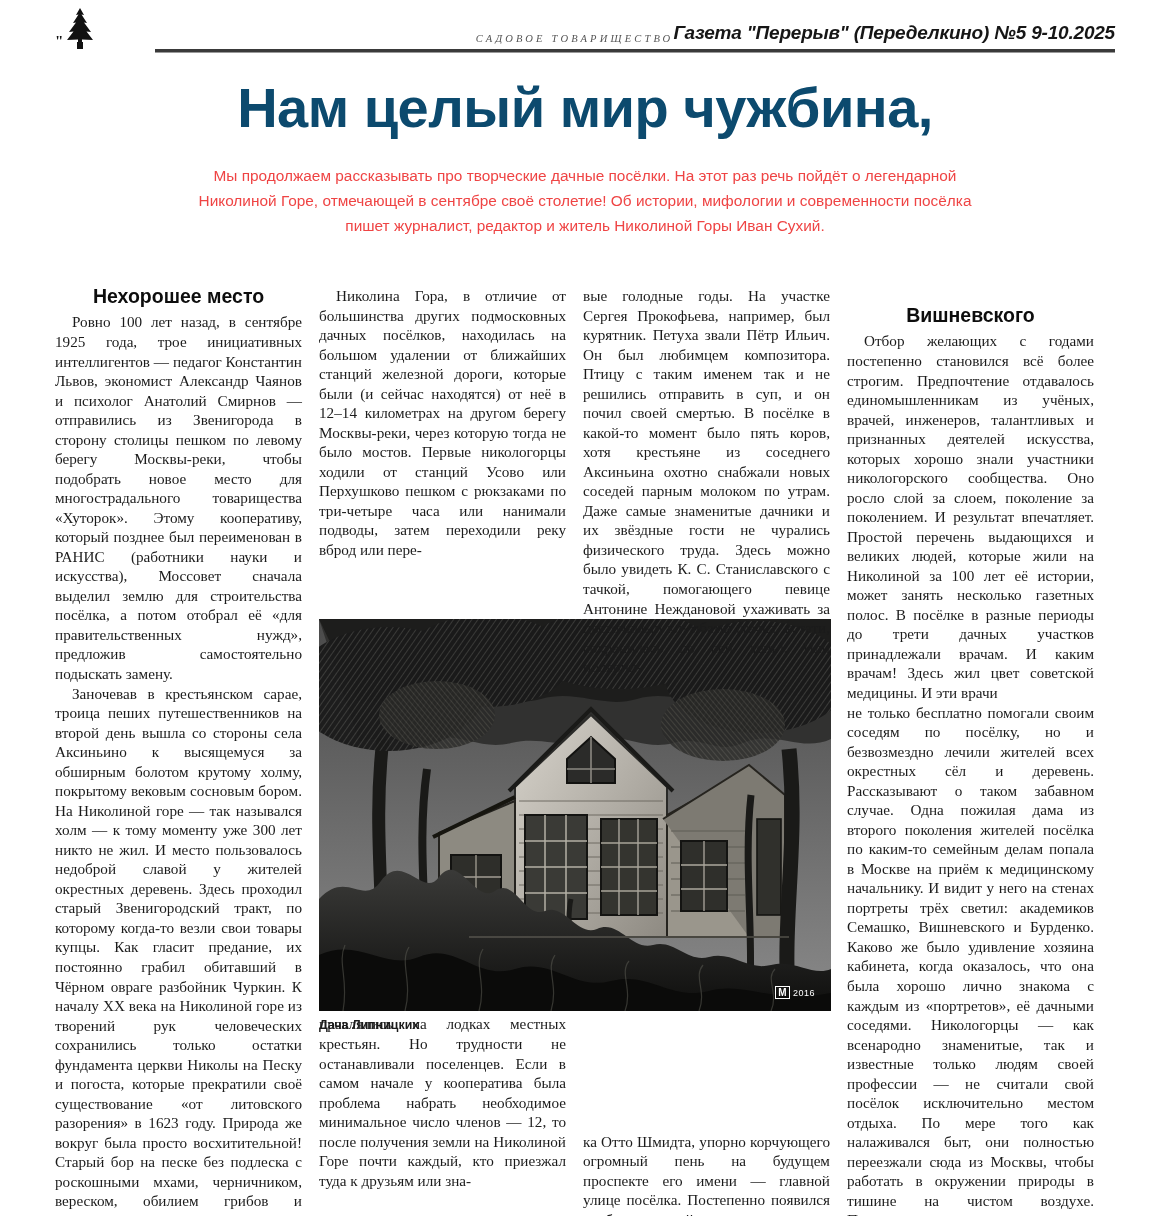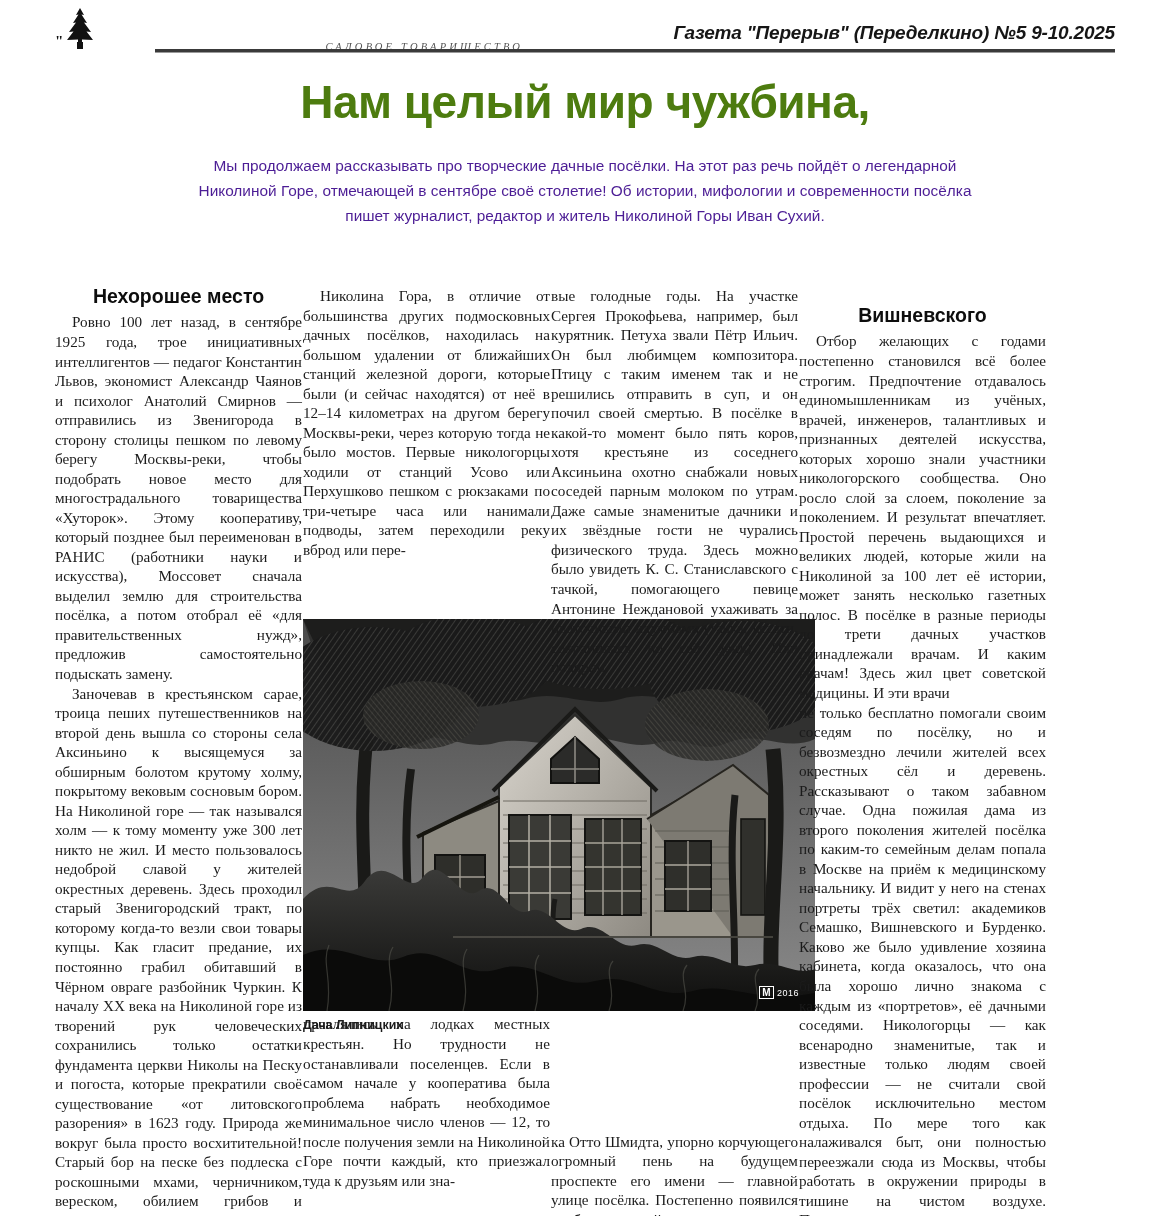--- a/index.html
+++ b/index.html
@@ -40,26 +40,27 @@
   }
   .tree-icon {
     position: absolute;
     left: 8px;
     bottom: 2px;
     width: 34px;
     height: 42px;
   }
   .mast-center {
     flex: 1 1 auto;
-    text-align: center;
+    text-align: right;
     font-family: "Liberation Serif", serif;
     font-style: italic;
     font-size: 10.5px;
     letter-spacing: 3.2px;
     color: #555;
+    padding-bottom: 8px;
     white-space: nowrap;
   }
   .mast-right {
     flex: 0 0 auto;
     font-family: "Liberation Sans", sans-serif;
     font-style: italic;
     font-weight: bold;
     font-size: 19px;
     letter-spacing: -0.2px;
     color: #161616;
@@ -81,47 +82,47 @@
     height: 1px;
     background: #9a9a9a;
   }
 
   
   .headline {
     margin: 26px 0 0 0;
     text-align: center;
     font-family: "Liberation Sans", sans-serif;
     font-weight: bold;
-    font-size: 46px;
+    font-size: 56px;
     line-height: 1.08;
     letter-spacing: -0.5px;
-    color: #4d7c0f;
+    color: #0c4a6e;
   }
   .headline .l2 { display: block; }
 
   
   .lede {
     margin: 26px auto 0 auto;
     width: 790px;
     text-align: center;
     font-family: "Liberation Sans", sans-serif;
     font-size: 15.4px;
     line-height: 1.62;
-    color: #4c1d95;
+    color: #ef4444;
   }
 
   
   .cols {
     position: absolute;
     left: 55px;
     right: 55px;
     top: 286px;
     bottom: 0;
     display: flex;
-    gap: 1px;
+    gap: 17px;
   }
   .col {
     position: relative;
     width: 247px;
     flex: 0 0 247px;
   }
   .col p {
     margin: 0;
     font-family: "Liberation Serif", serif;
     font-size: 15.2px;

